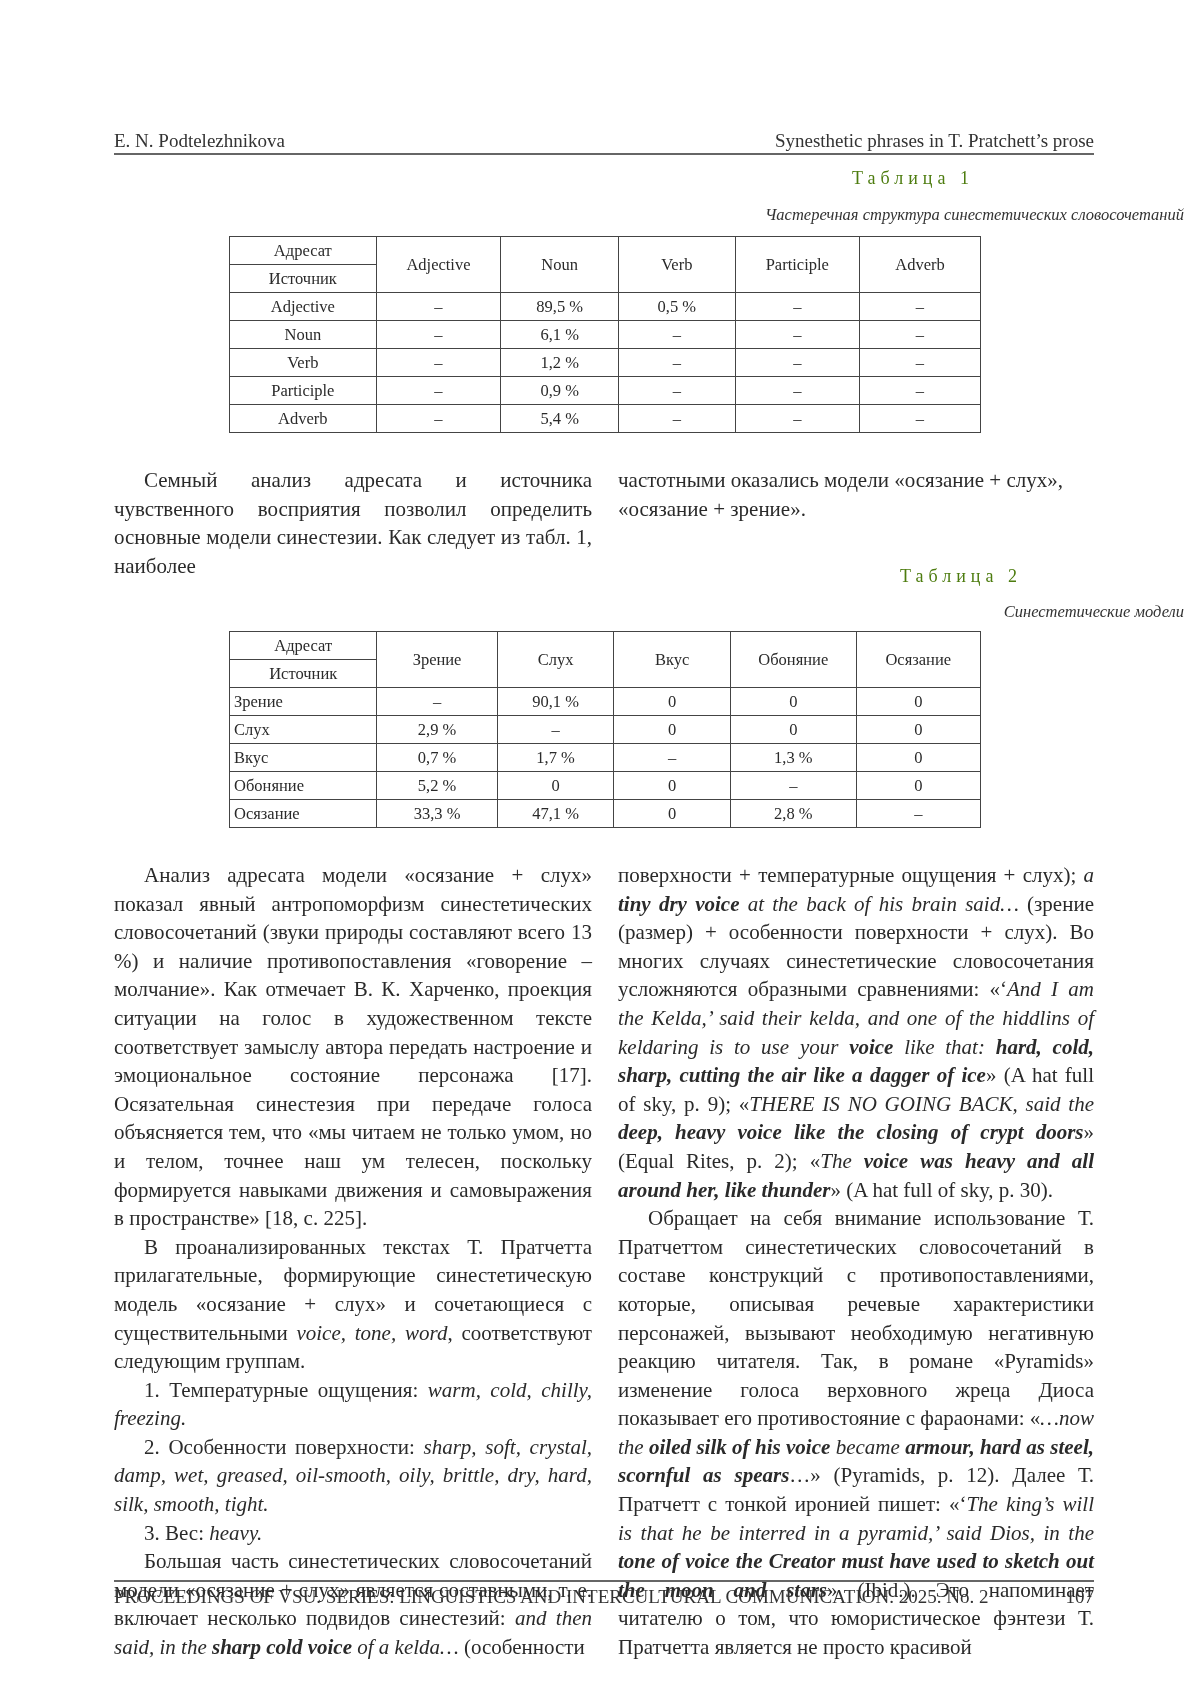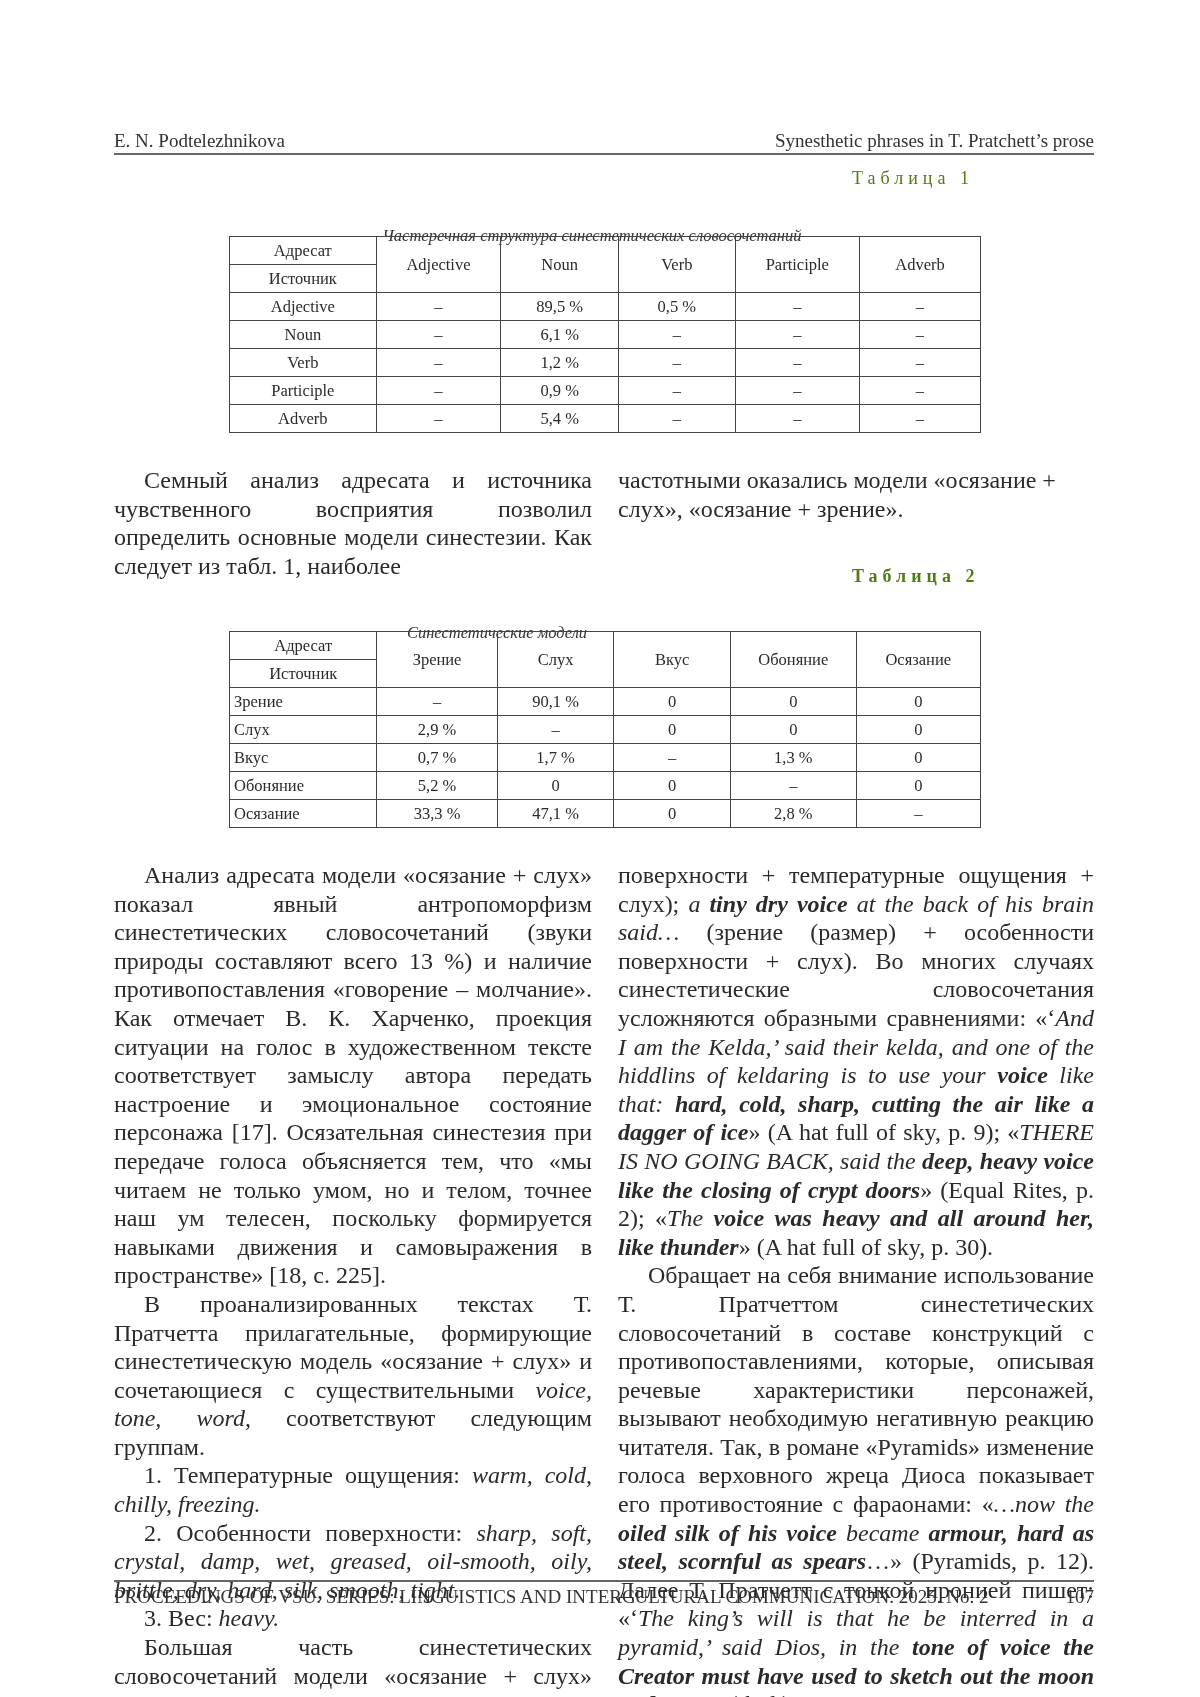--- a/index.html
+++ b/index.html
@@ -3,28 +3,28 @@
 <meta charset="utf-8">
 <style>
   html, body { margin: 0; padding: 0; background: #ffffff; }
   body { width: 1200px; height: 1697px; position: relative; overflow: hidden;
          font-family: "Liberation Serif", "DejaVu Serif", serif; color: #2a2a2a; }
   .running-head { position: absolute; left: 114px; right: 106px; top: 122px; height: 30px;
                   display: flex; justify-content: space-between; align-items: flex-end;
                   font-size: 19px; color: #333; }
   .head-rule { position: absolute; left: 114px; right: 106px; top: 153px; border-top: 2px solid #666; }
   .table-label { position: absolute; font-size: 18px; letter-spacing: 5px; color: #4d7c0f; }
-  .table-caption { position: absolute; left: 0; right: 16px; text-align: center; font-style: italic; font-size: 16.5px; color: #333; margin-top: 21px; }
+  .table-caption { position: absolute; left: 0; right: 16px; text-align: right; font-style: italic; font-size: 16.5px; color: #333; }
   table.data { position: absolute; border-collapse: collapse; font-size: 16.5px; color: #2a2a2a; }
   table.data td { border: 1.3px solid #444; text-align: center; padding: 0; height: 27px; }
   table.data td.hdr-split { padding: 0; }
   .split-top, .split-bottom { height: 27px; line-height: 27px; text-align: center; }
   .split-top { border-bottom: 1.3px solid #444; }
   table.t2 td.rowhead { text-align: left; padding-left: 4px; }
-  .col { position: absolute; font-size: 24px; line-height: 28.6px; text-align: justify; color: #2a2a2a; }
+  .col { position: absolute; font-size: 21px; line-height: 28.6px; text-align: justify; color: #2a2a2a; }
   .col p { margin: 0; text-indent: 30px; }
   .col p.noindent { text-indent: 0; }
   .col i { font-style: italic; }
   .col b { font-weight: bold; }
   .foot-rule { position: absolute; left: 114px; right: 106px; top: 1580px; border-top: 2px solid #666; }
   .footer { position: absolute; left: 114px; right: 106px; top: 1586px; font-size: 19px;
             display: flex; justify-content: space-between; color: #333; }
 </style>
 </head>
 <body>
@@ -101,21 +101,21 @@
 </tbody>
   </table>
 
 <div class="col" style="left:114px; top:466px; width:478px;">
   <p>Семный анализ адресата и источника чувственного восприятия позволил определить основные модели синестезии. Как следует из табл. 1, наиболее</p>
 </div>
 <div class="col" style="left:618px; top:466px; width:476px;">
   <p class="noindent" style="text-align:left">частотными оказались модели «осязание + слух», «осязание + зрение».</p>
 </div>
 
-<div class="table-label" style="left:852px; top:566px;font-weight:bold;">Таблица 2</div>
+<div class="table-label" style="left:900px; top:566px;">Таблица 2</div>
 <div class="table-caption" style="top:602px; left:-190px;">Синестетические модели</div>
 <table class="data t2" style="left:229px; top:631px; width:752px;">
   <colgroup>
     <col style="width:172px">
       <col style="width:144px">
       <col style="width:144px">
       <col style="width:144px">
       <col style="width:144px">
       <col style="width:144px">
   </colgroup>

